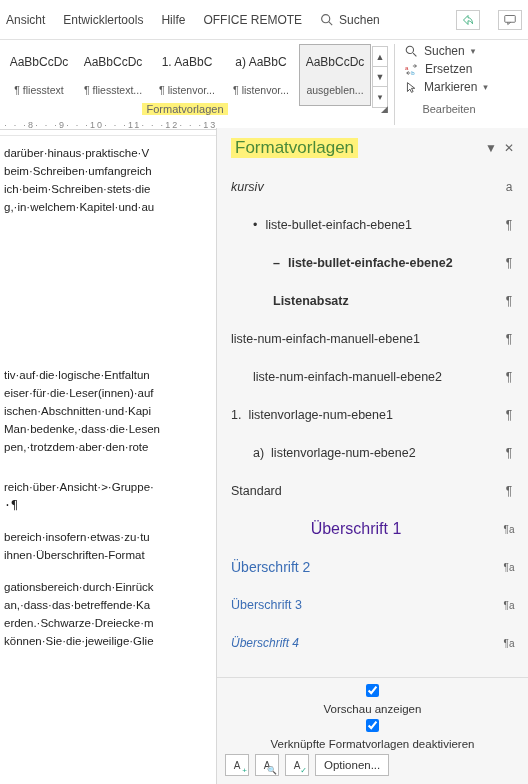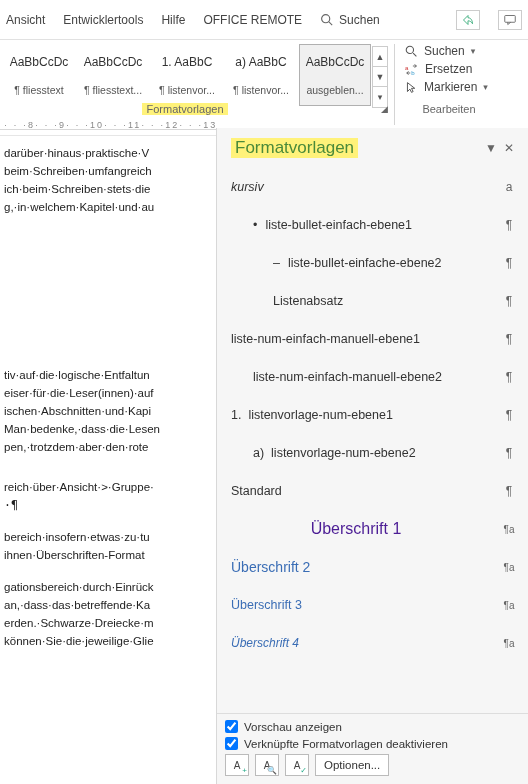--- a/index.html
+++ b/index.html
@@ -55,26 +55,26 @@
 .srow { display: flex; align-items: center; height: 38px; padding: 0 6px 0 6px; gap: 19px; }
 .srow .nm { flex: 1; font-size: 12.5px; color: #333; white-space: nowrap; overflow: hidden; text-overflow: ellipsis; }
 .srow .mk { width: 18px; text-align: center; color: #666; font-size: 12px; }
 .srow .mk.small { font-size: 10px; }
 .srow.italic .nm { font-style: italic; }
 .srow.h1 .nm { color: #4c1d95; font-size: 16px; text-align: center; }
 .srow.h2 .nm { color: #3a6db5; font-size: 14px; }
 .srow.h3 .nm { color: #3a6db5; font-size: 12.5px; }
 .srow.h4 .nm { color: #3a6db5; font-size: 12px; font-style: italic; }
 .ind1 { padding-left: 22px; }
-.ind2 { padding-left: 42px; }
+.ind2 { padding-left: 42px; font-weight: bold; }
 .bul::before { content: "•"; margin-right: 8px; color: #333; }
 .dash::before { content: "–"; margin-right: 8px; color: #333; }
 
 .pane-footer { border-top: 1px solid #ddd; padding: 6px 8px 8px 8px; background: #f6f6f6; }
-.chk { display: flex; align-items: center; gap: 6px; font-size: 11.5px; color: #333; margin-bottom: 4px; }
+.chk { display: flex; align-items: center; gap: 6px; font-size: 11.5px; color: #333; margin-bottom: 4px; flex-direction: column; }
 .chk input { width: 13px; height: 13px; }
 .btnrow { display: flex; align-items: center; gap: 6px; margin-top: 4px; }
 .sqbtn { width: 24px; height: 22px; border: 1px solid #bbb; background: #fff; display: flex; align-items: center; justify-content: center; font-size: 10px; color: #444; position: relative; }
 .sqbtn .plus { position: absolute; right: 1px; bottom: 0; font-size: 8px; color: #2a8; }
 .sqbtn .mag { position: absolute; right: 1px; bottom: 0; font-size: 8px; color: #38c; }
 .sqbtn .chk2 { position: absolute; right: 1px; bottom: 0; font-size: 8px; color: #2a8; }
 .optbtn { height: 22px; border: 1px solid #bbb; background: #fff; padding: 0 8px; font-size: 11.5px; display: flex; align-items: center; }
 
 svg { display: block; }
 </style>

